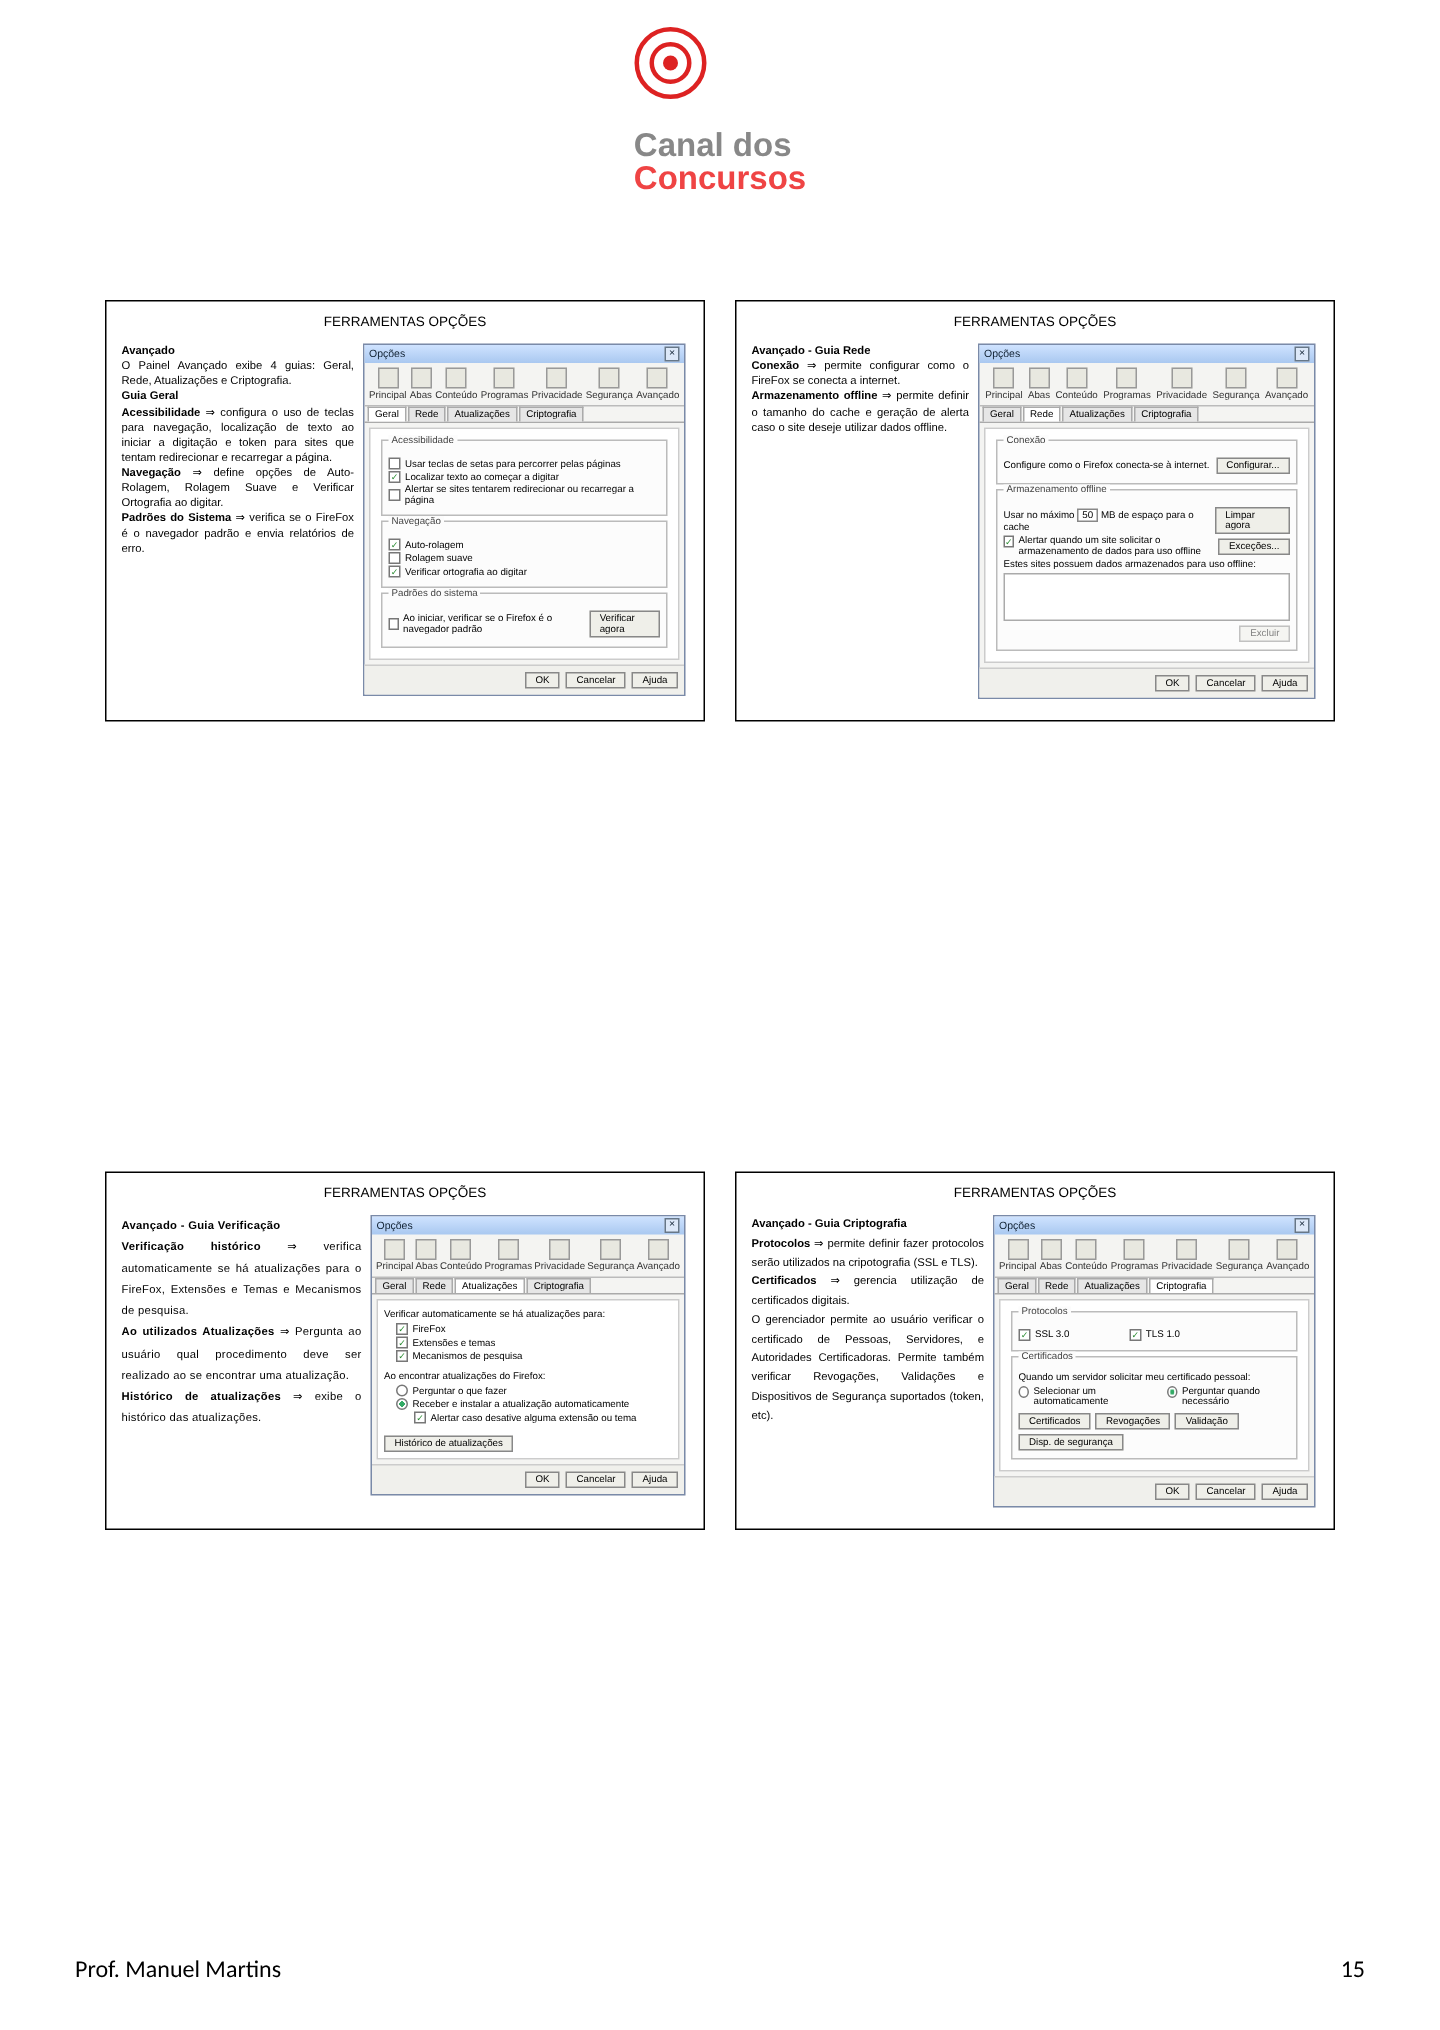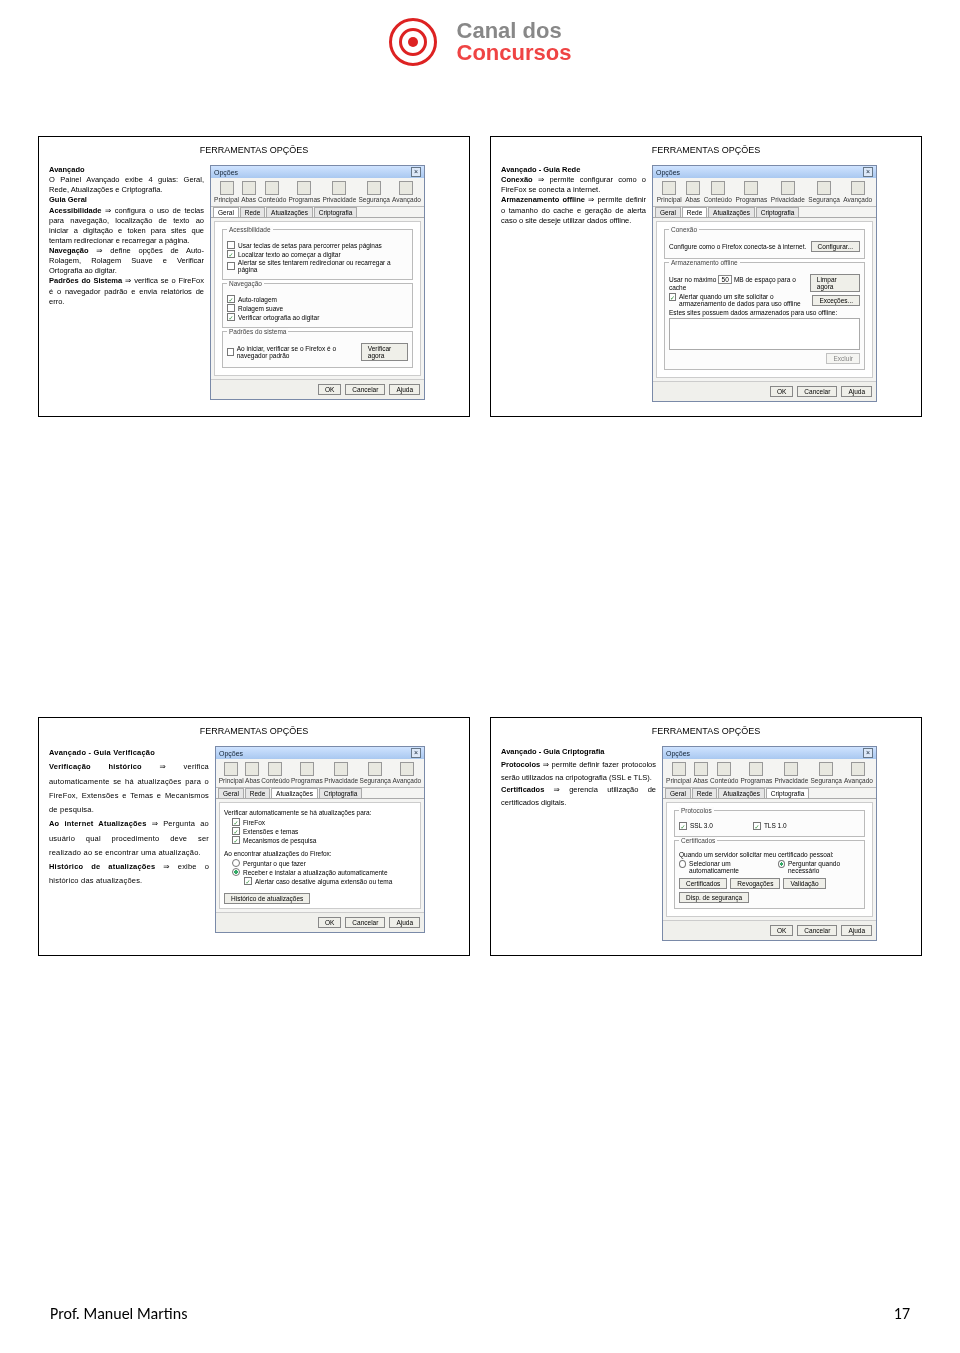--- a/index.html
+++ b/index.html
@@ -1,28 +1,28 @@
 <!DOCTYPE html>
 <html><head>
 <meta charset="utf-8">
 <style>
   * { box-sizing: border-box; margin: 0; padding: 0; }
   body { width: 960px; height: 1353px; font-family: Arial, sans-serif; background: #fff; position: relative; }
   .page-header { text-align: center; padding: 18px 0 10px; }
-  .logo-wrap { display: inline-flex; align-items: center; gap: 20px; }
+  .logo-wrap { display: inline-flex; gap: 20px; flex-direction: column; }
   .logo-target { width: 48px; height: 48px; border: 3px solid #d22; border-radius: 50%; display: flex; align-items: center; justify-content: center; }
   .logo-mid { width: 28px; height: 28px; border: 3px solid #d22; border-radius: 50%; display: flex; align-items: center; justify-content: center; }
   .logo-dot { width: 10px; height: 10px; background: #d22; border-radius: 50%; }
   .logo-text { text-align: left; line-height: 1; }
   .logo-line1 { color: #888; font-size: 22px; font-weight: bold; }
   .logo-line2 { color: #ef4444; font-size: 22px; font-weight: bold; }
   .slides-block { display: flex; justify-content: center; gap: 20px; }
   .block-top { margin-top: 60px; }
   .block-bottom { margin-top: 300px; }
-  .slide-box { width: 432px; border: 1px solid #000; position: relative; padding: 4px; }
+  .slide-box { width: 400px; border: 1px solid #000; position: relative; padding: 4px; }
   .slide-title { text-align: center; font-size: 9px; padding: 4px 0 10px; }
   .slide-body { display: flex; gap: 6px; padding: 0 6px 10px; }
   .desc-col { font-size: 7.5px; line-height: 1.35; text-align: justify; }
   .desc-col b { font-weight: bold; }
   .win { border: 1px solid #7a8aa8; font-size: 6.5px; background: #f4f4f2; }
   .win-titlebar { background: linear-gradient(#cfe3ff,#a9c8f0); color: #123; display: flex; justify-content: space-between; align-items: center; padding: 1px 3px; font-size: 7px; }
   .win-close { width: 10px; height: 10px; border: 1px solid #678; background: #dce8f8; text-align: center; line-height: 8px; font-size: 7px; }
   .toolbar { display: flex; justify-content: space-around; padding: 3px 2px; border-bottom: 1px solid #bbb; }
   .tb-item { text-align: center; color: #333; }
   .tb-icon { width: 14px; height: 14px; border: 1px solid #999; margin: 0 auto 1px; background: #e8e8e0; }
@@ -207,21 +207,21 @@
 </div>
 
 <div class="slides-block block-bottom">
 
   <div class="slide-box">
     <div class="slide-title">FERRAMENTAS OPÇÕES</div>
     <div class="slide-body">
       <div class="desc-col spaced" style="width:160px;line-height:1.9">
         <b>Avançado - Guia Verificação</b><br>
         <b>Verificação histórico</b><span> ⇒ verifica automaticamente se há atualizações para o FireFox, Extensões e Temas e Mecanismos de pesquisa.</span><br>
-        <b>Ao internet Atualizações</b><span> ⇒ Pergunta ao usuário qual procedimento deve ser realizado ao se encontrar uma atualização.</span><br>
+        <b>Ao utilizados Atualizações</b><span> ⇒ Pergunta ao usuário qual procedimento deve ser realizado ao se encontrar uma atualização.</span><br>
         <b>Histórico de atualizações</b><span> ⇒ exibe o histórico das atualizações.</span>
       </div>
       <div class="win" style="width:210px">
         <div class="win-titlebar">
             <span>Opções</span>
             <span class="win-close">×</span>
           </div>
         <div class="toolbar">
           <div class="tb-item"><div class="tb-icon"></div><span>Principal</span></div>
           <div class="tb-item"><div class="tb-icon"></div><span>Abas</span></div>
@@ -275,20 +275,21 @@
     </div>
   </div>
 
   <div class="slide-box">
     <div class="slide-title">FERRAMENTAS OPÇÕES</div>
     <div class="slide-body">
       <div class="desc-col" style="width:155px;line-height:1.7">
         <b>Avançado - Guia Criptografia</b><br>
         <b>Protocolos</b><span> ⇒ permite definir fazer protocolos serão utilizados na cripotografia (SSL e TLS).</span><br>
         <b>Certificados</b><span> ⇒ gerencia utilização de certificados digitais.</span><br>
+        <span>O gerenciador permite ao usuário verificar o certificado de Pessoas, Servidores, e Autoridades Certificadoras. Permite também verificar Revogações, Validações e Dispositivos de Segurança suportados (token, etc).</span>
       </div>
       <div class="win" style="width:215px">
         <div class="win-titlebar">
             <span>Opções</span>
             <span class="win-close">×</span>
           </div>
         <div class="toolbar">
           <div class="tb-item"><div class="tb-icon"></div><span>Principal</span></div>
           <div class="tb-item"><div class="tb-icon"></div><span>Abas</span></div>
           <div class="tb-item"><div class="tb-icon"></div><span>Conteúdo</span></div>
@@ -343,14 +344,14 @@
           <span class="btn">Cancelar</span>
           <span class="btn">Ajuda</span>
         </div>
       </div>
     </div>
   </div>
 </div>
 
 <div class="footer-bar">
   <span>Prof. Manuel Martins</span>
-  <span>17</span>
+  <span>15</span>
 </div>
 
 </body></html>

